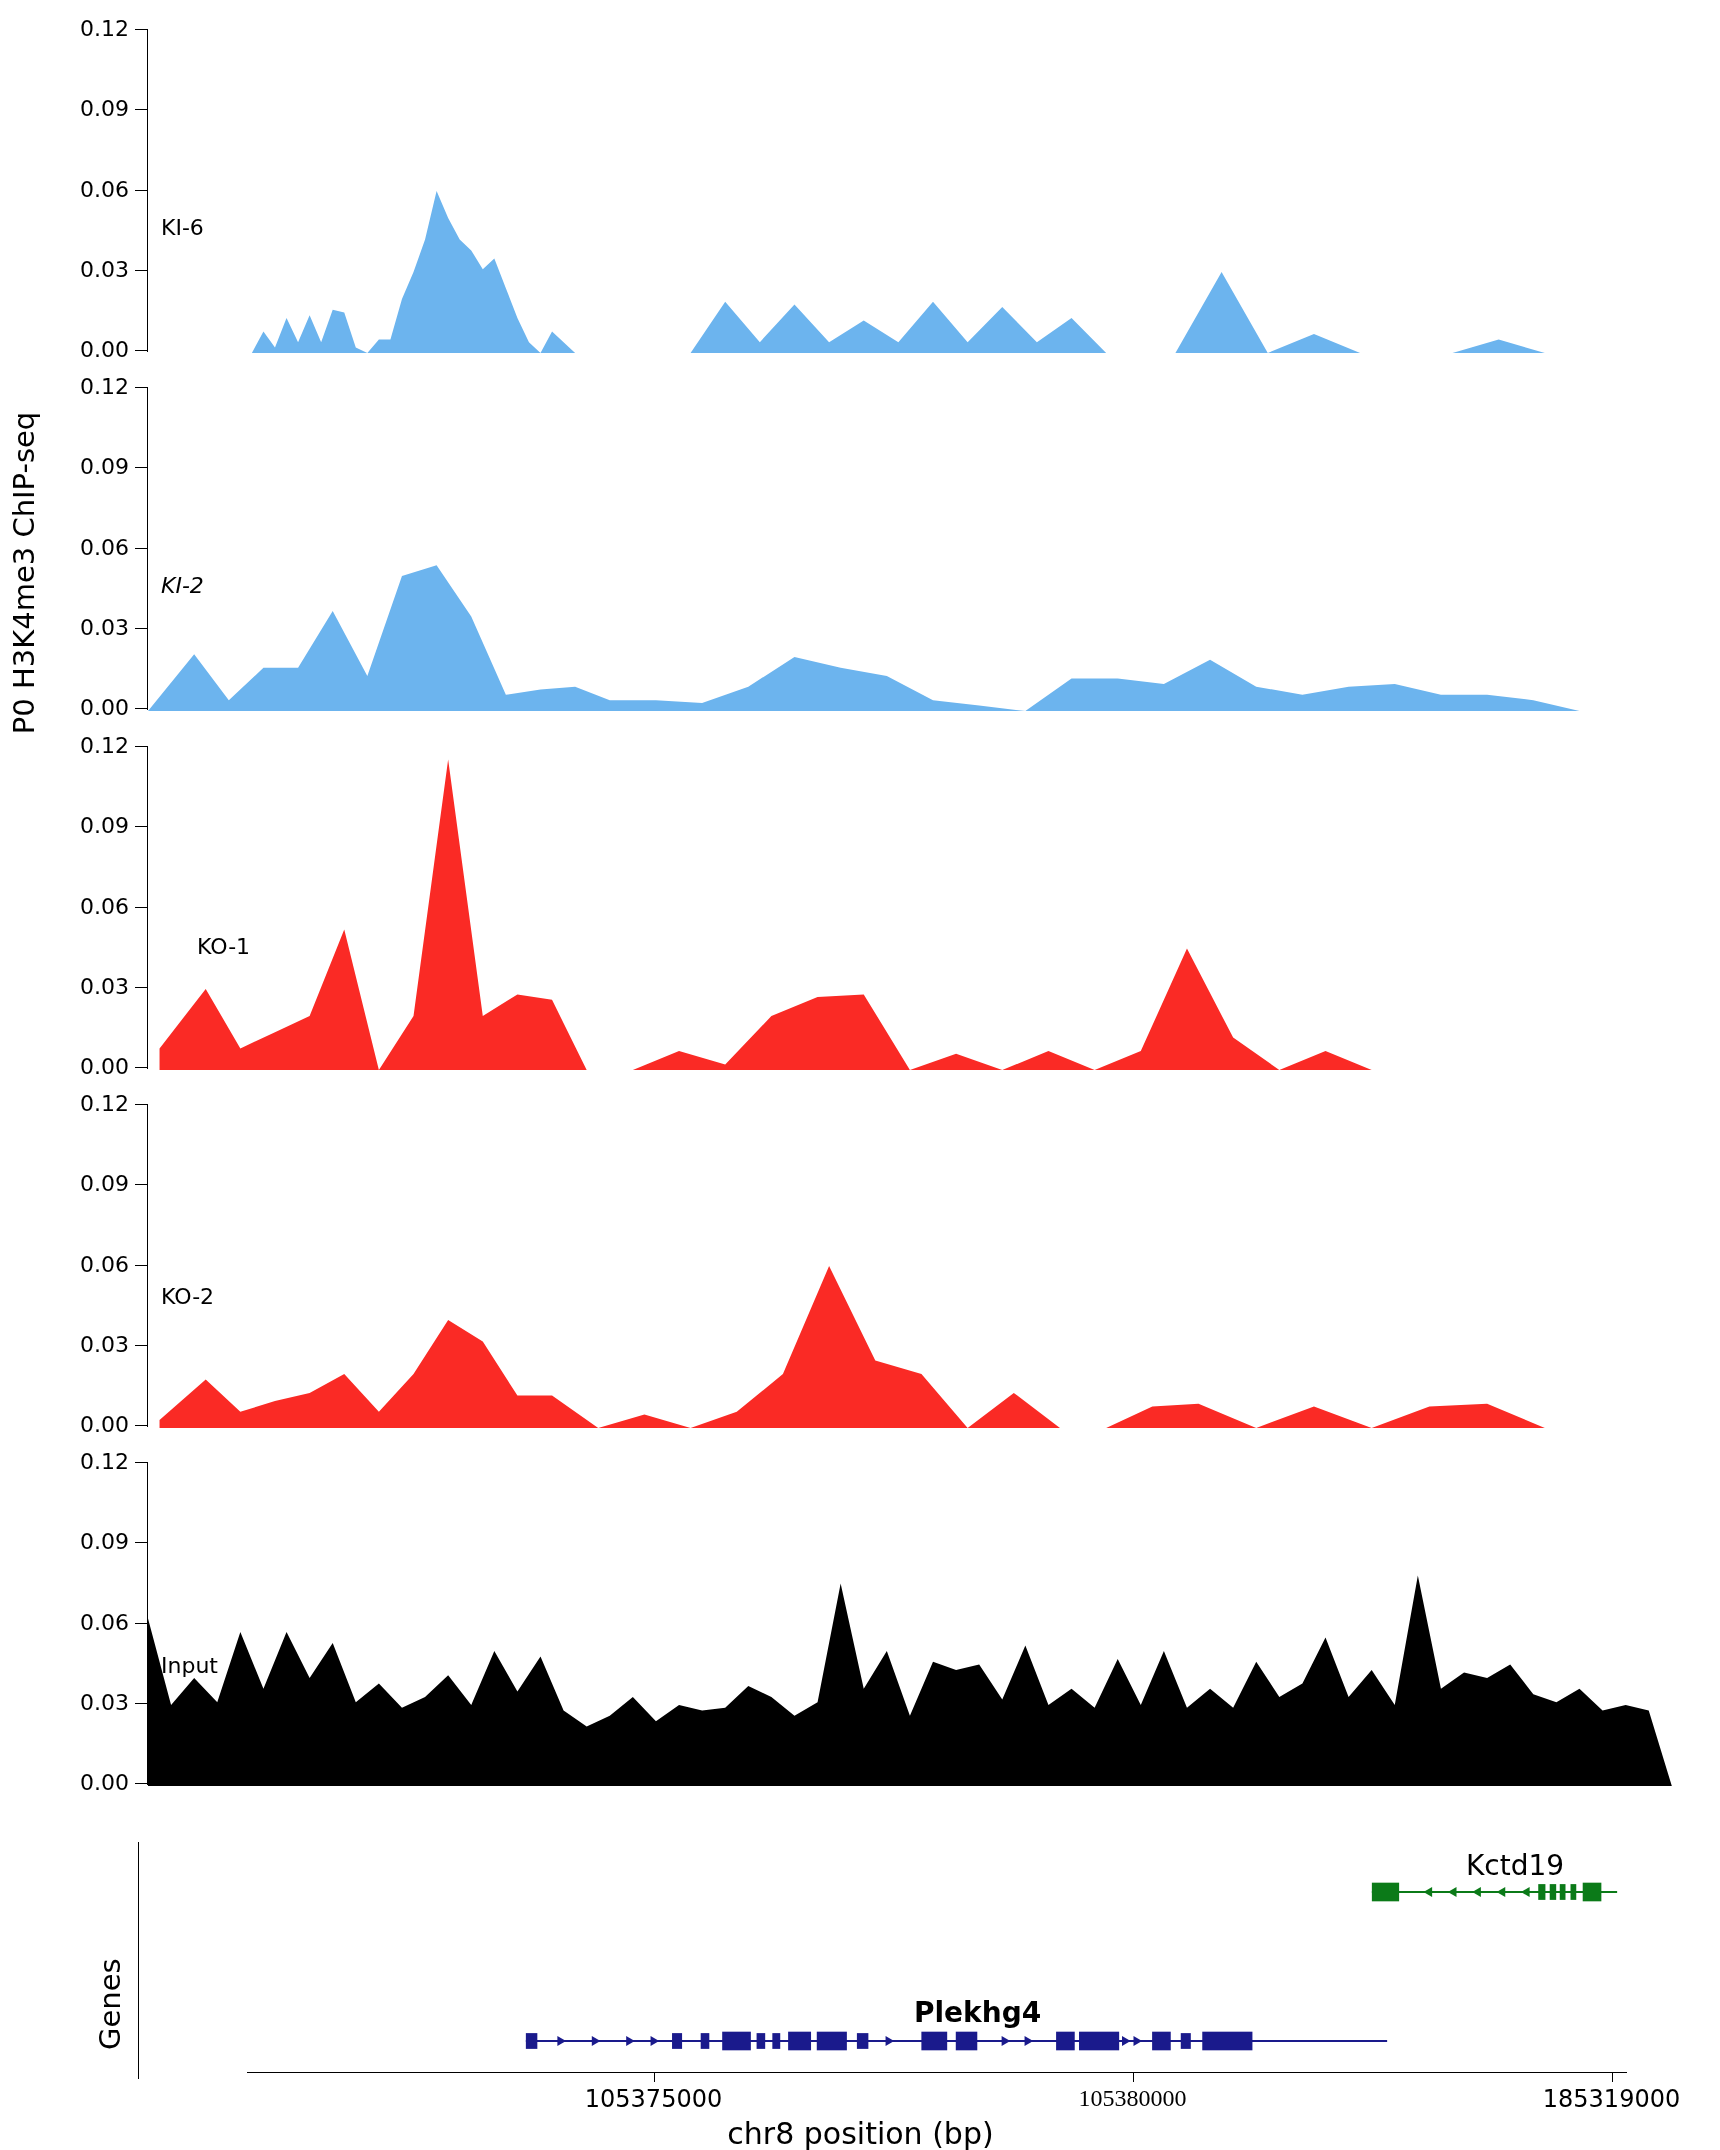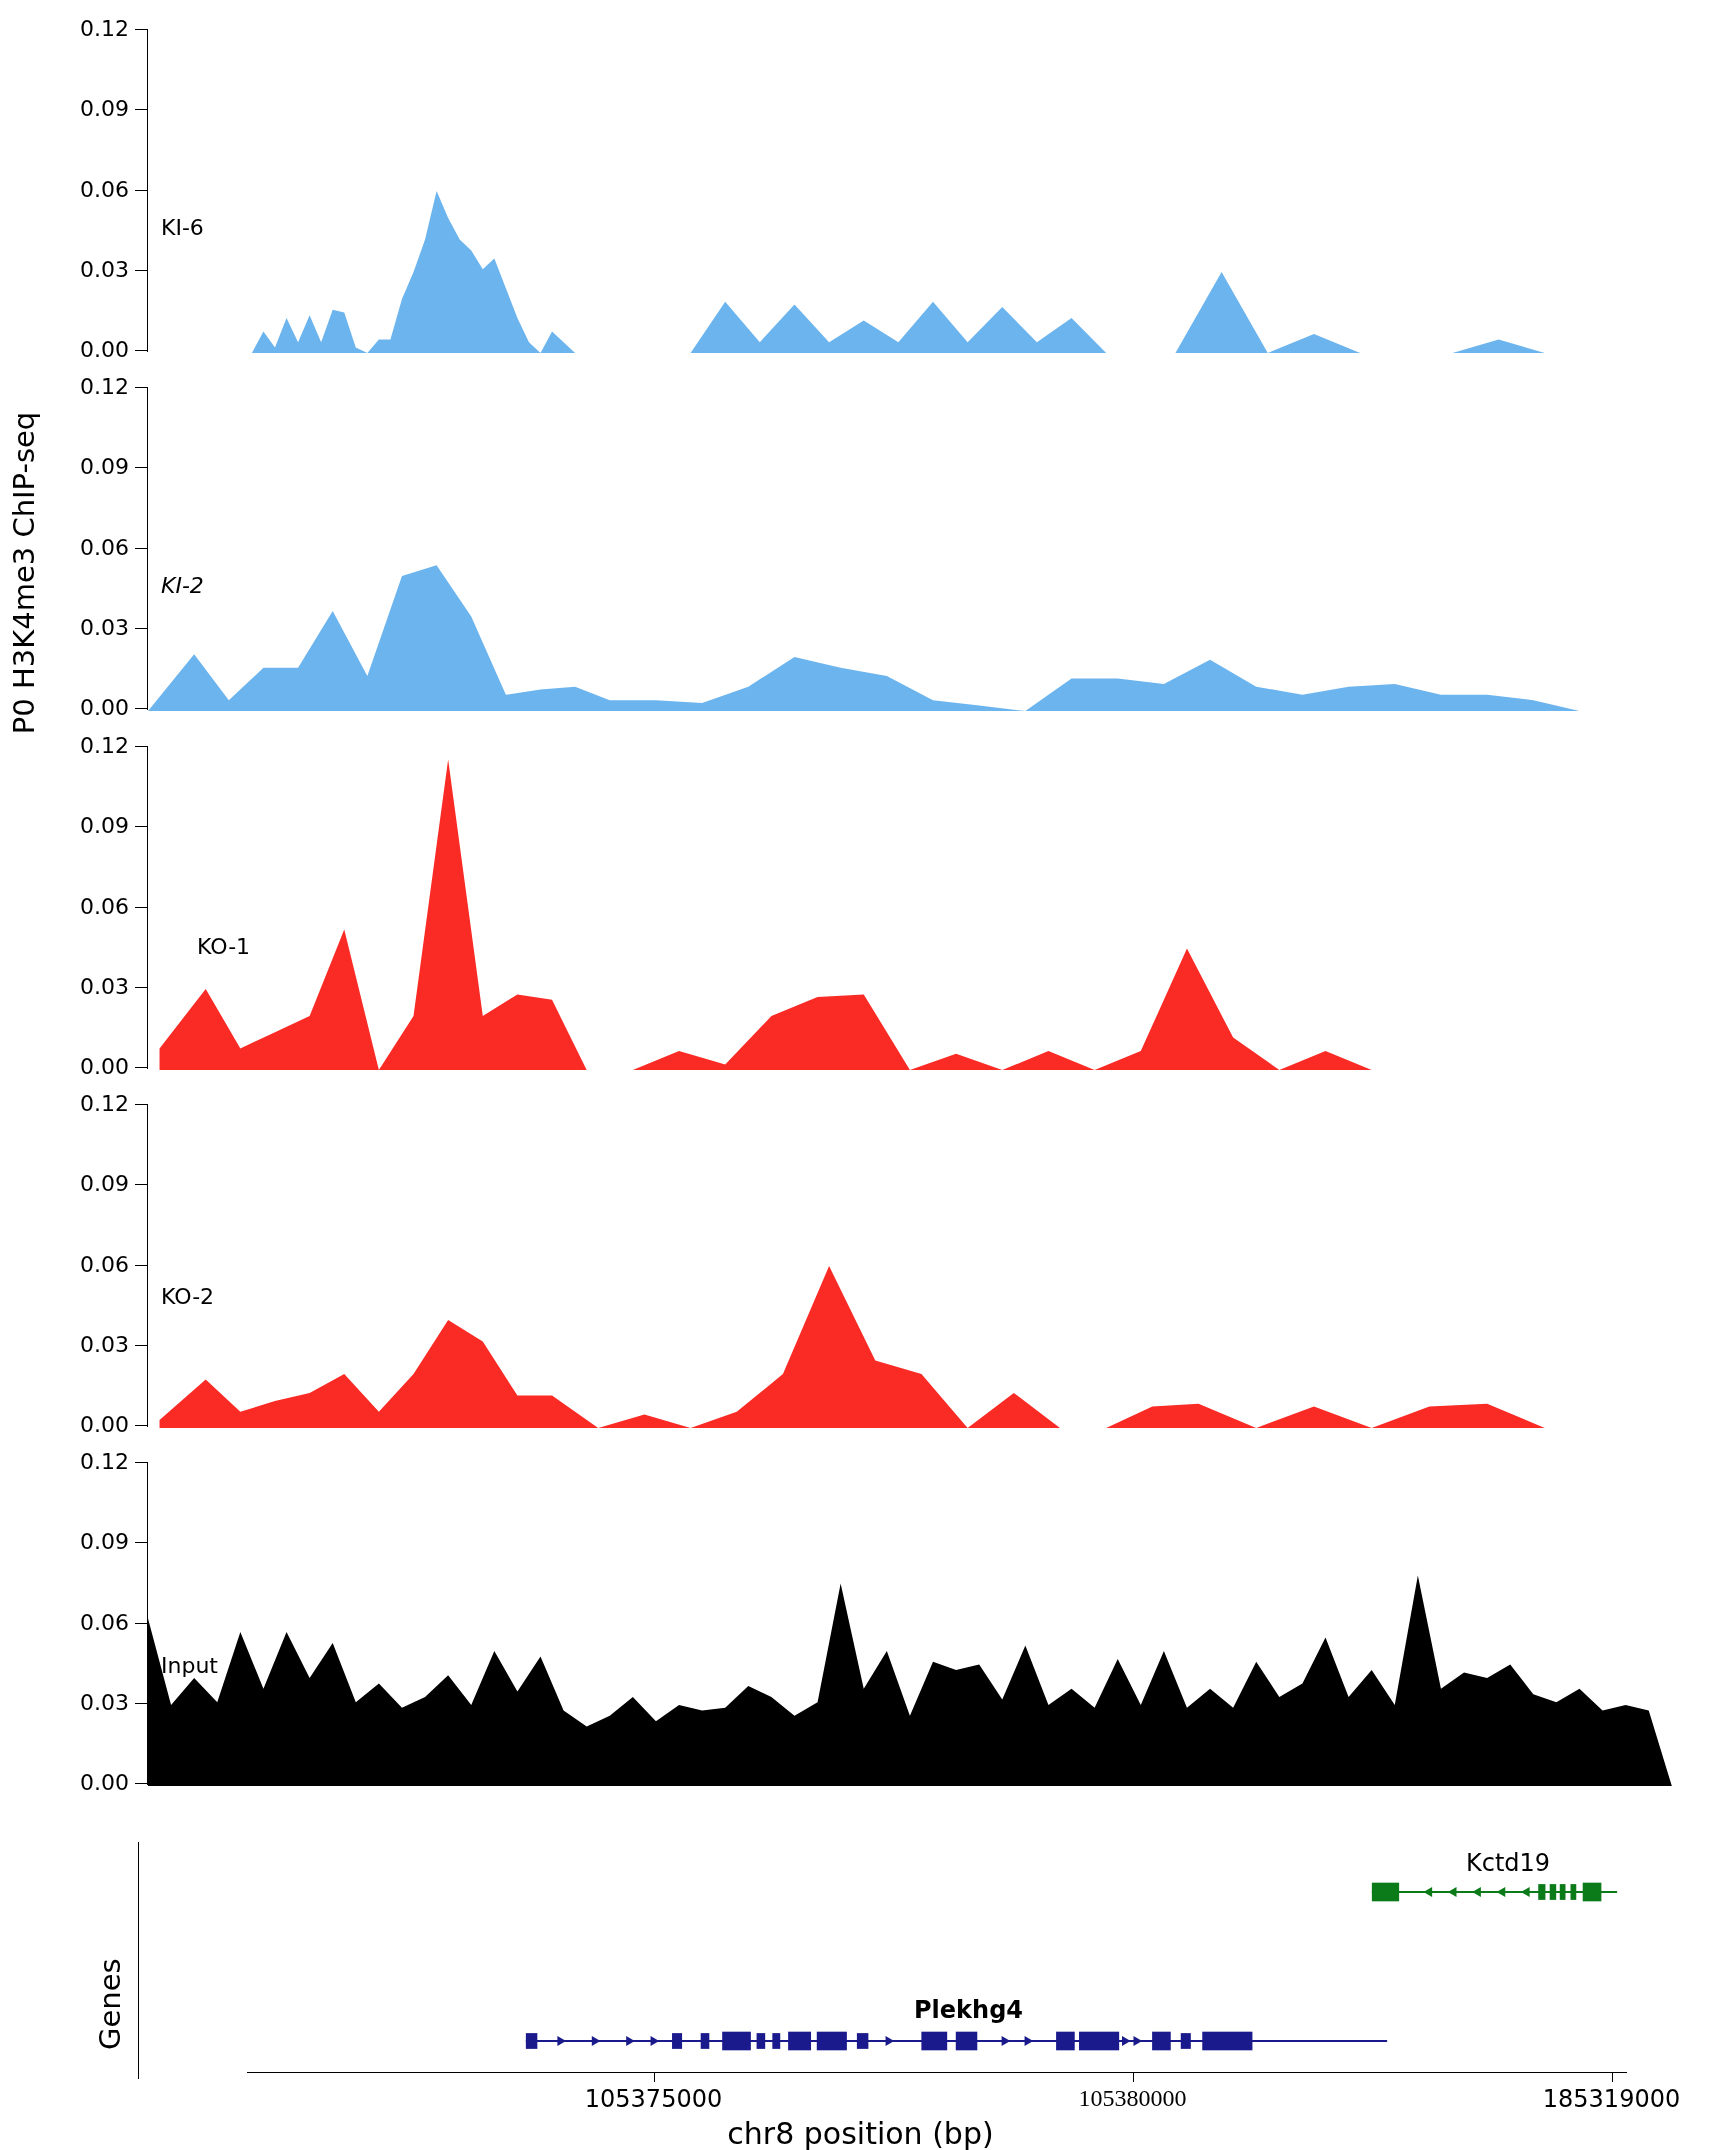--- a/index.html
+++ b/index.html
@@ -79,21 +79,21 @@
   
   .genes-label {
     position: absolute;
     font-size: 29px;
     transform-origin: 0 0;
     transform: rotate(-90deg);
     white-space: nowrap;
   }
   .gene-name {
     position: absolute;
-    font-size: 24px;
+    font-size: 28px;
     white-space: nowrap;
   }
 
   
   .xaxis-line {
     position: absolute;
     height: 1.4px;
     background: #000000;
   }
   .xtick {

